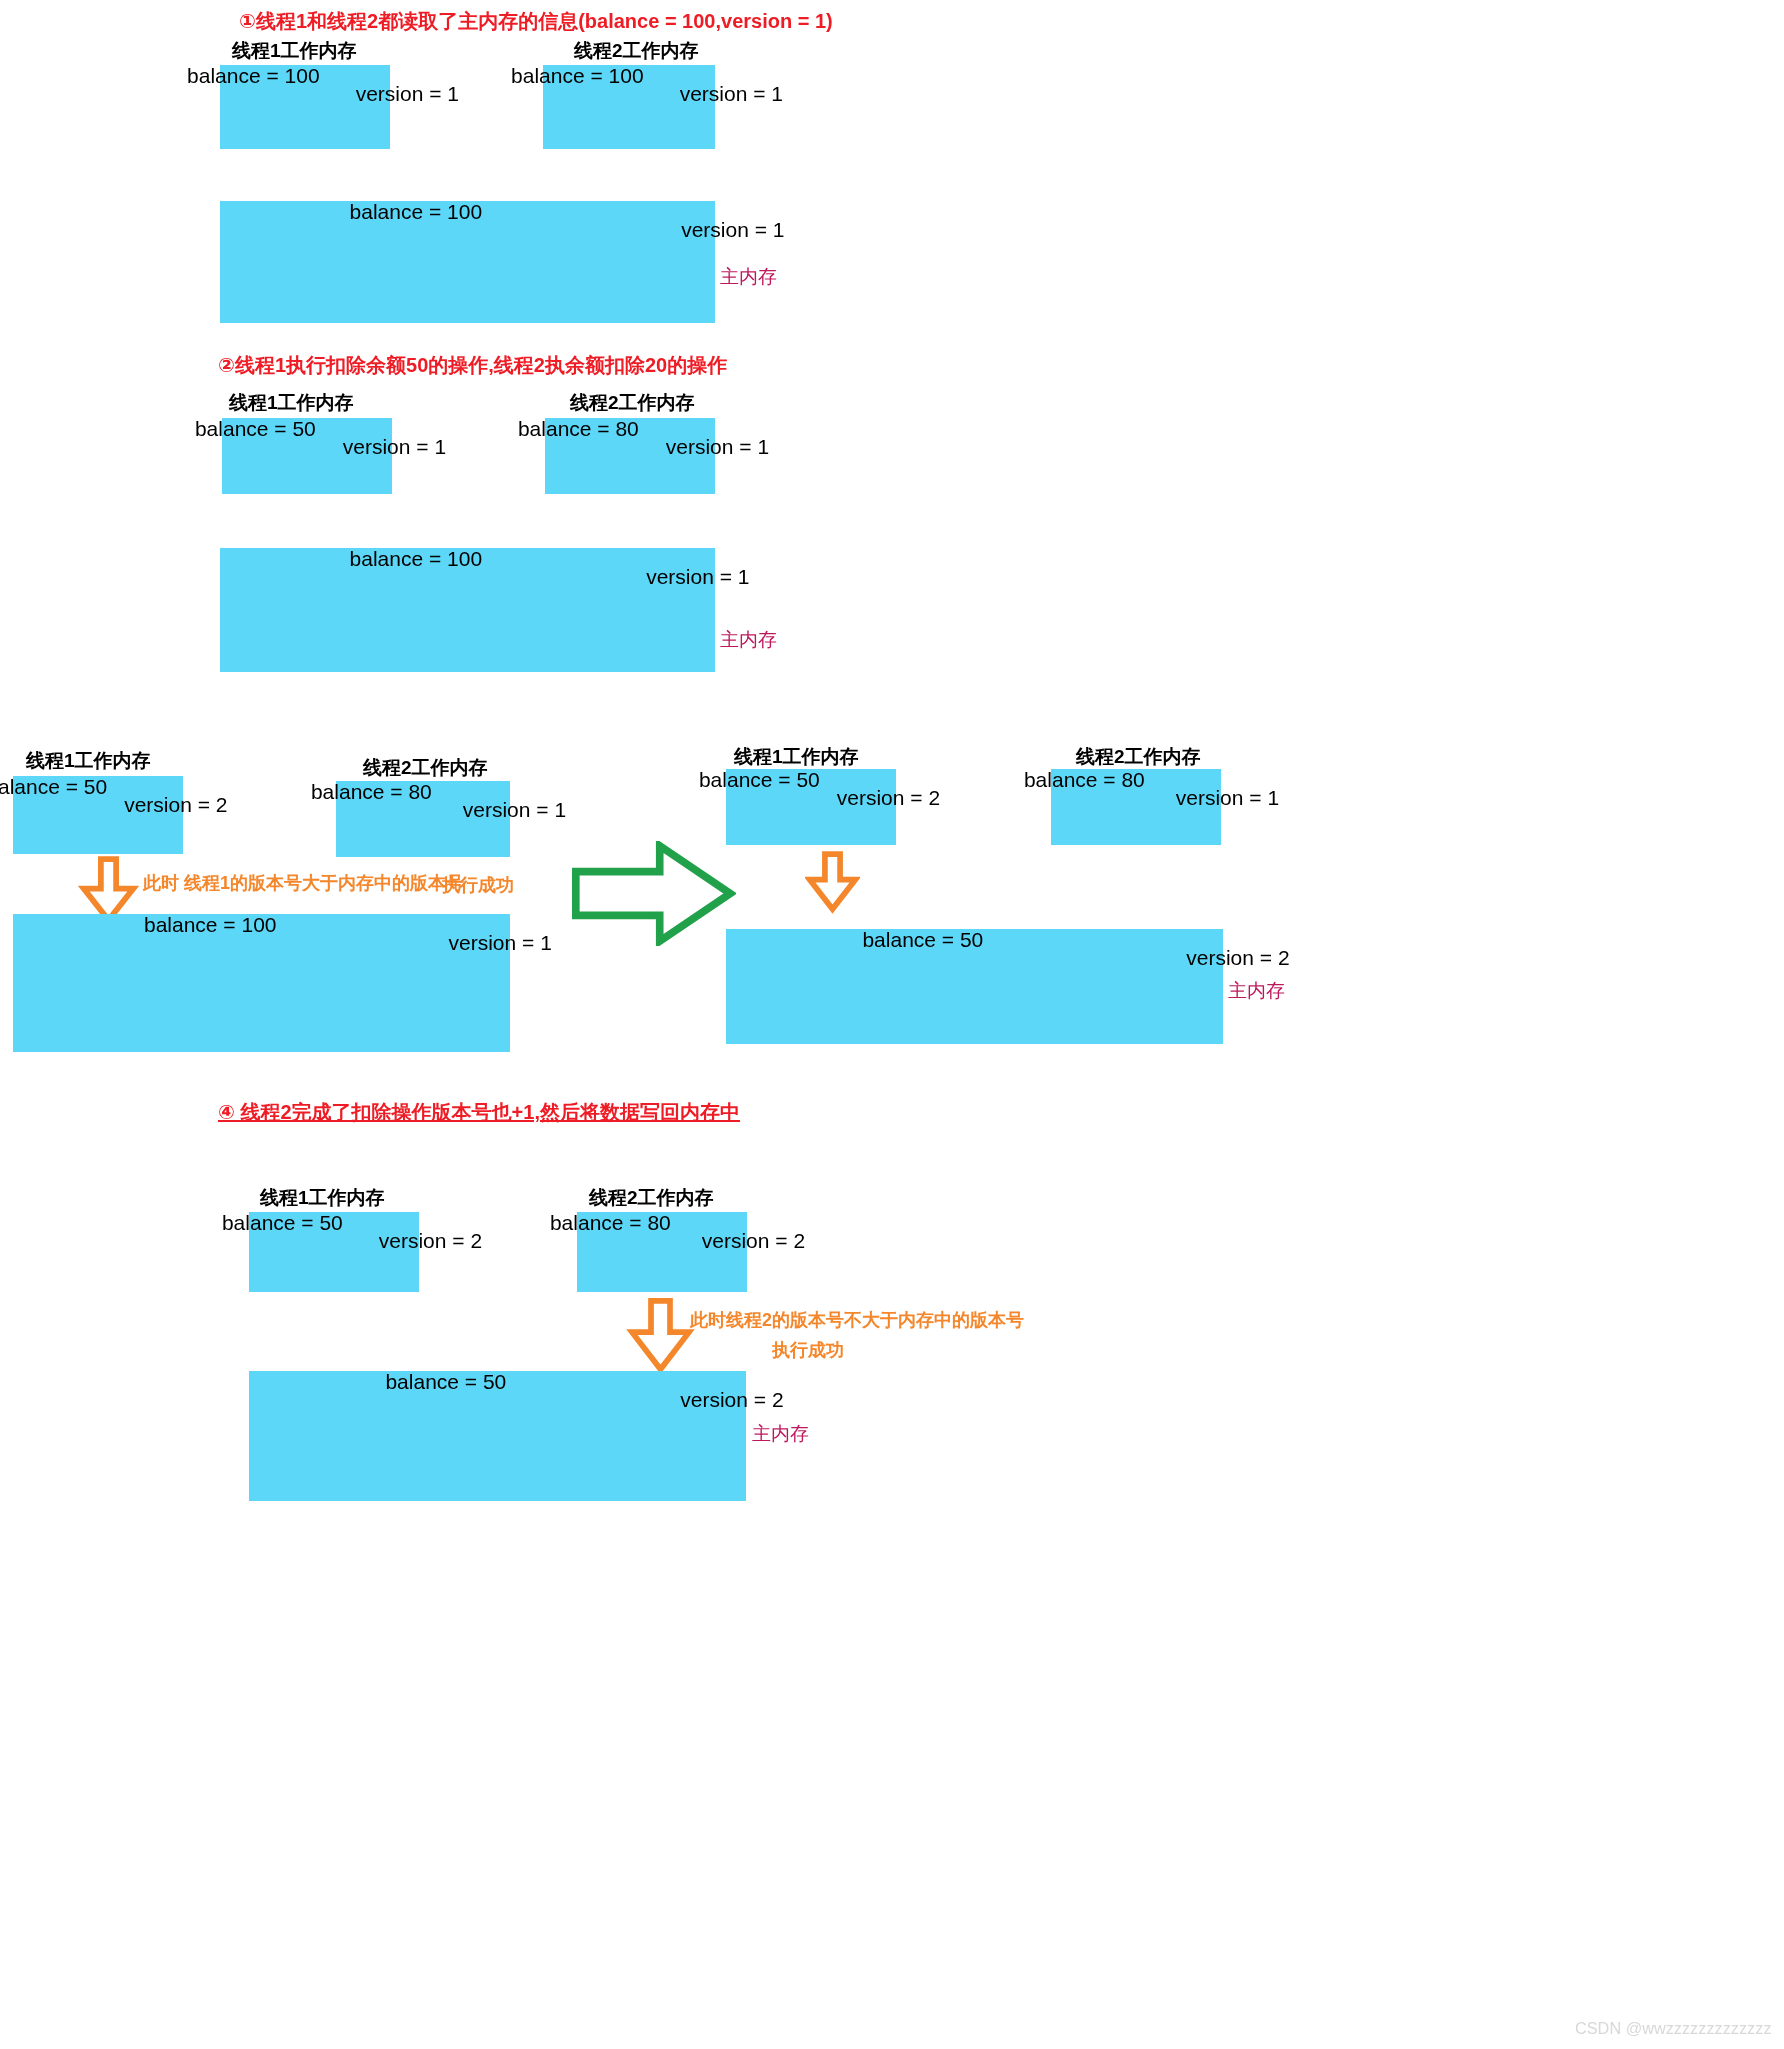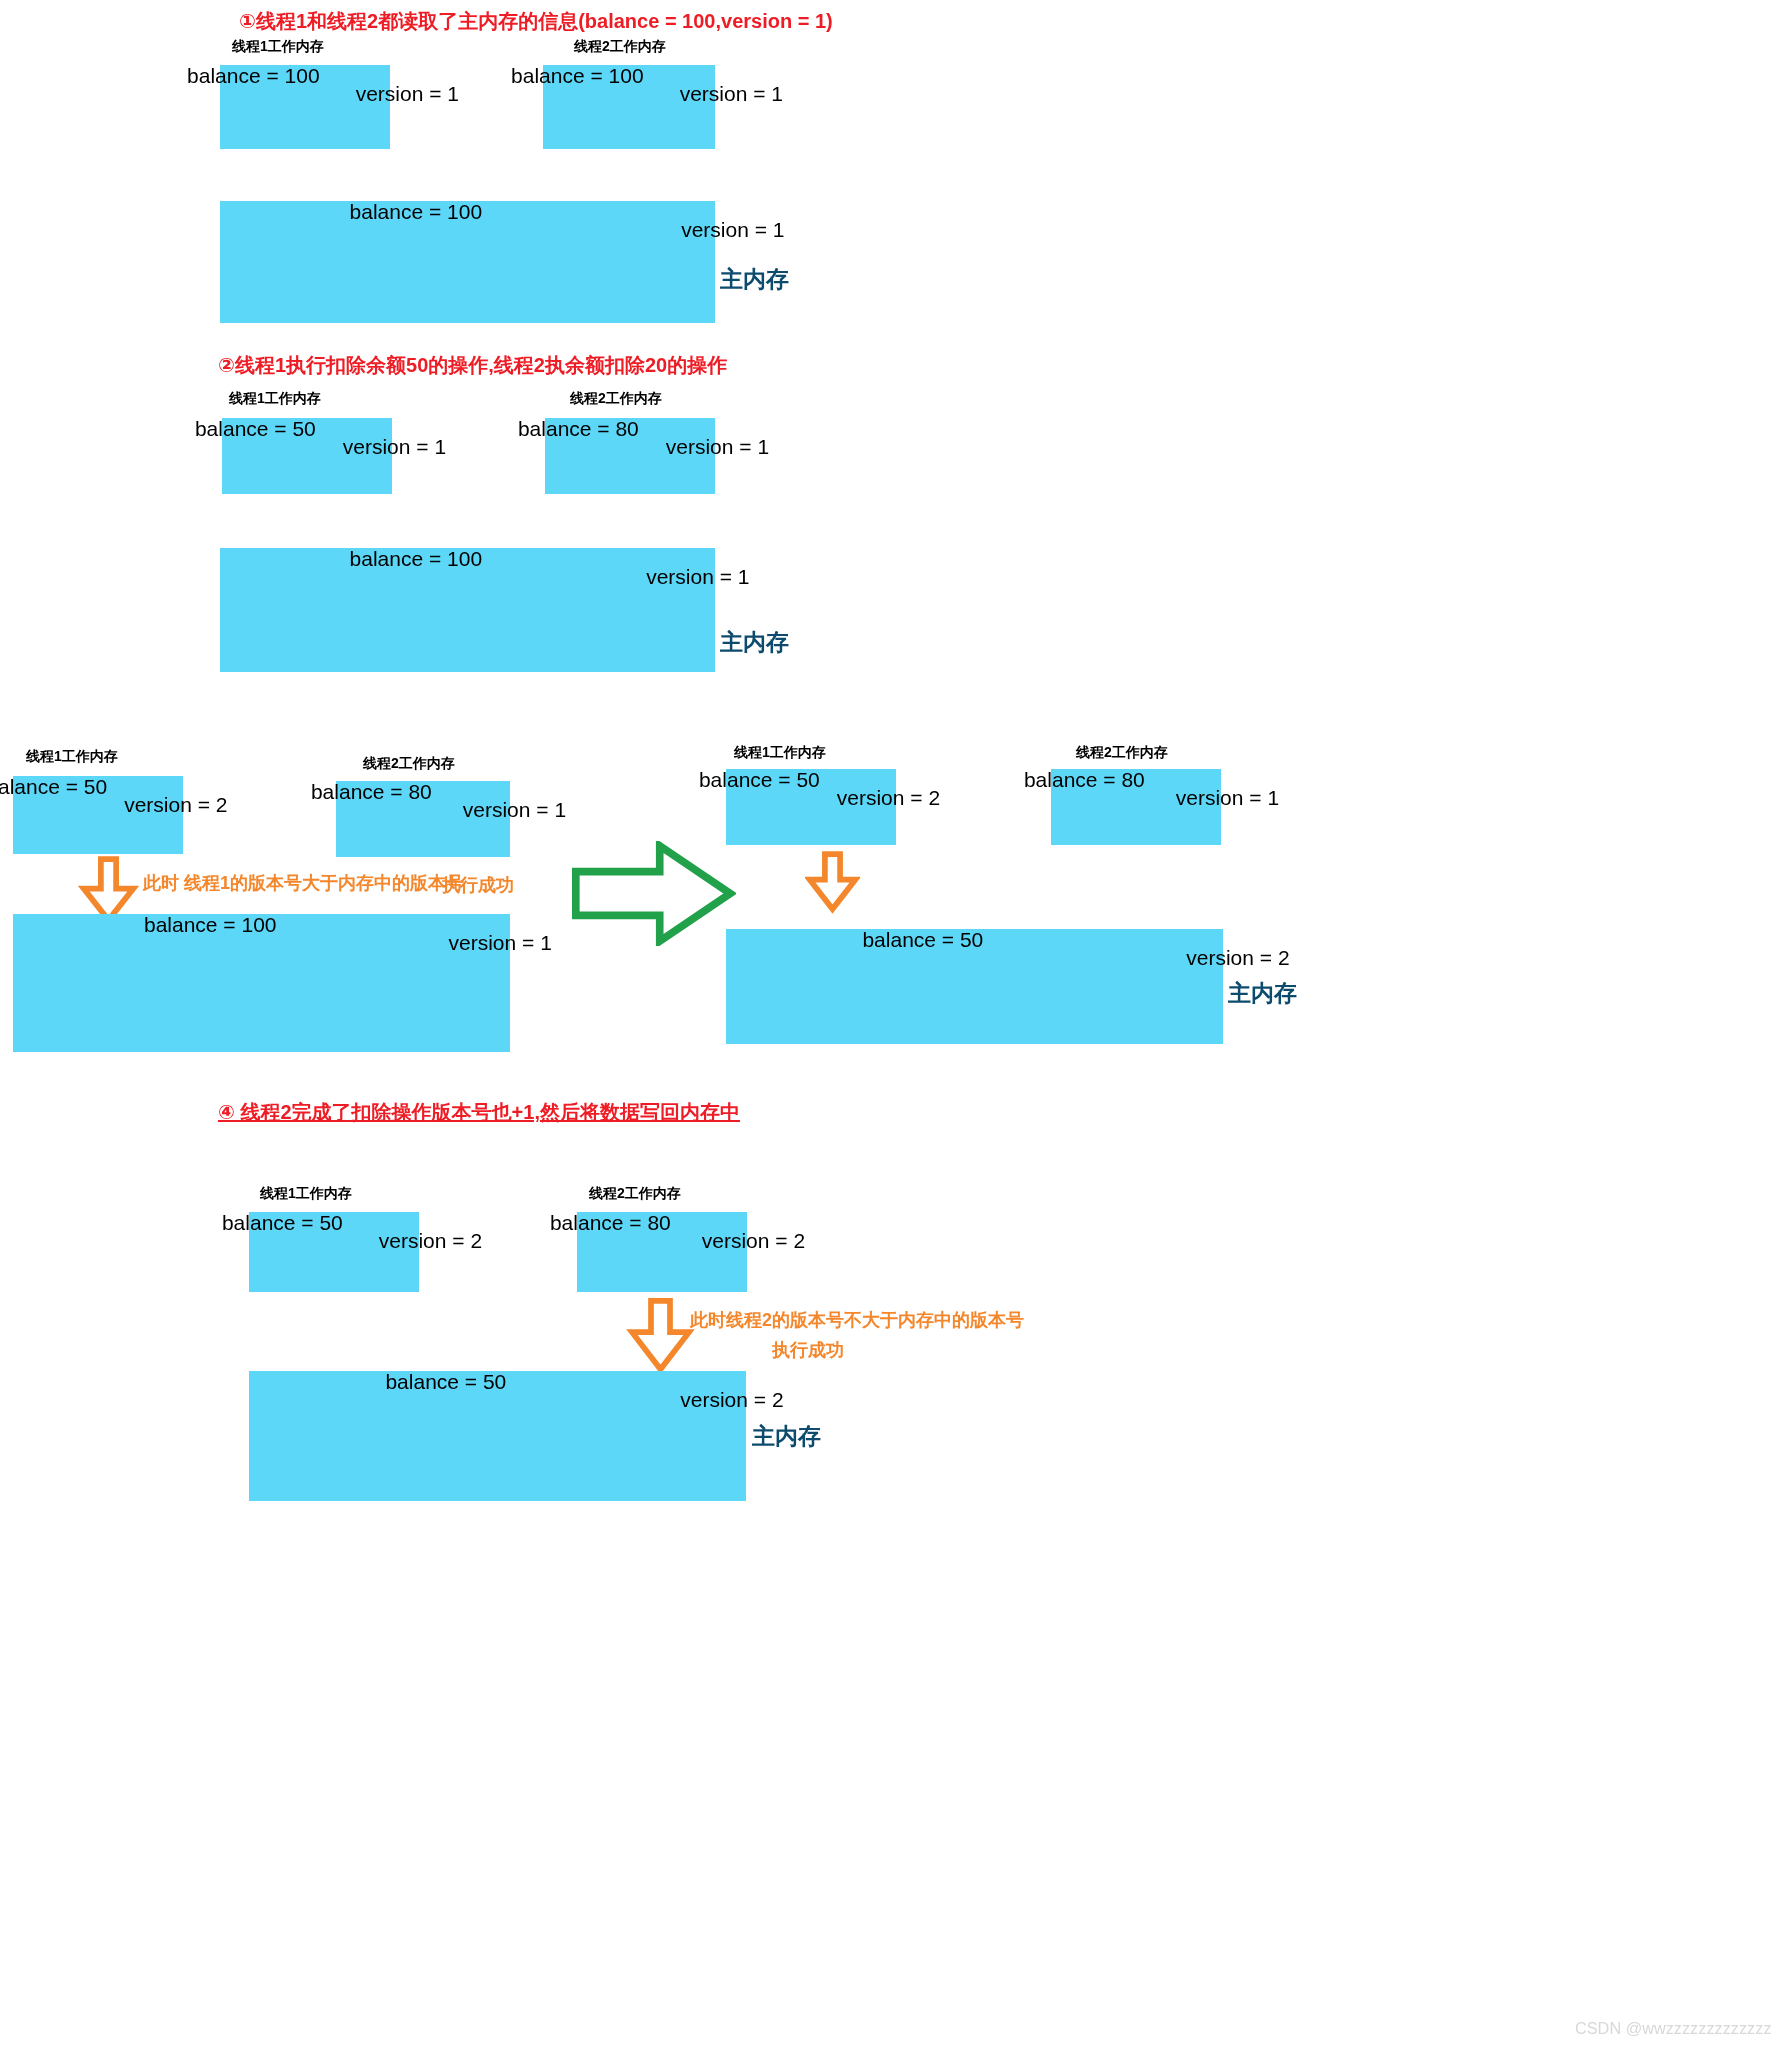--- a/index.html
+++ b/index.html
@@ -22,21 +22,21 @@
     color: #ee1c25;
     font-weight: bold;
     font-size: 20px;
     white-space: nowrap;
     letter-spacing: 0px;
   }
   .mem-title {
     position: absolute;
     color: #000000;
     font-weight: bold;
-    font-size: 14px;
+    font-size: 19px;
     white-space: nowrap;
   }
   .mem-box {
     position: absolute;
     background: #5CD7F7;
     box-sizing: border-box;
     display: flex;
     flex-direction: row;
     justify-content: center;
   }
@@ -44,23 +44,23 @@
     font-size: 21px;
     color: #000000;
     font-weight: normal;
     white-space: nowrap;
     line-height: 1.0;
   }
   .mem-box.pad-left .ln { padding-left: 36px; }
   .mem-box .ln + .ln { margin-top: 18px; }
   .main-label {
     position: absolute;
-    color: #0c4a6e;
-    font-weight: bold;
-    font-size: 23px;
+    color: #be185d;
+    font-weight: normal;
+    font-size: 19px;
     white-space: nowrap;
   }
   .note-orange {
     position: absolute;
     color: #F4872B;
     font-weight: bold;
     font-size: 18px;
     white-space: nowrap;
   }
   .arrow-svg {

